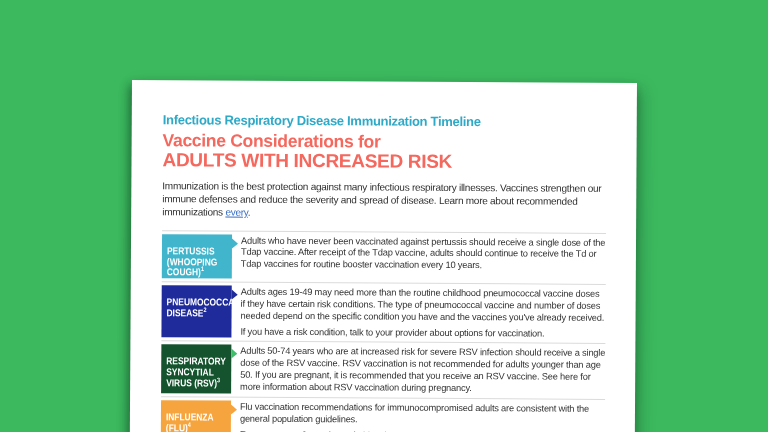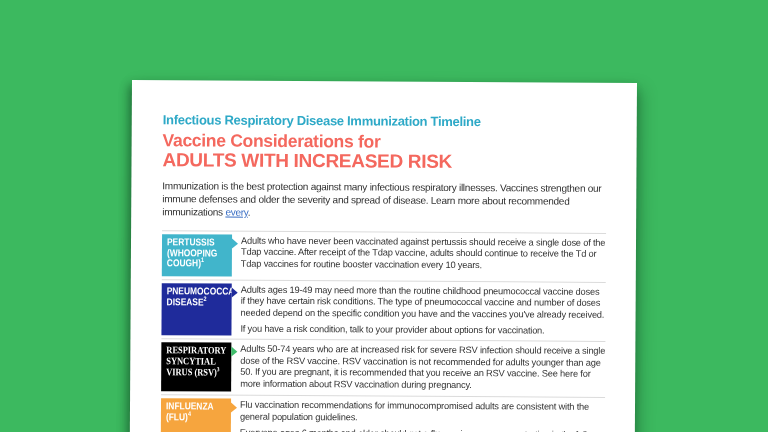--- a/index.html
+++ b/index.html
@@ -40,21 +40,21 @@
   .intro a { text-decoration: underline; cursor: pointer; }
 
   .vtable { margin-top: 11px; border-top: 1px solid #dbdbdb; }
   .vrow {
     display: flex; align-items: stretch;
     border-bottom: 1px solid #dbdbdb; padding: 3px 0;
   }
   .vrow:last-child { border-bottom: none; }
   .labelbox {
     position: relative; flex: 0 0 70px; width: 70px; box-sizing: border-box;
-    color: #ffffff; padding: 3px 0 0 5px;
+    color: #ffffff; padding: 12px 0 0 5px;
   }
   .lbl-line {
     display: block; white-space: nowrap; font-weight: 700;
     font-size: 10px; line-height: 10.8px;
     transform: scaleX(0.84); transform-origin: 0 50%;
   }
   .lbl-line sup { font-size: 6.5px; line-height: 0; }
   .pointer {
     position: absolute; right: -6px; top: 4px; width: 0; height: 0;
     border-top: 5px solid transparent; border-bottom: 5px solid transparent;
@@ -81,21 +81,21 @@
   <div class="page">
     <div class="content">
 
       <h2 class="eyebrow" style="color: rgb(46, 169, 199);">Infectious Respiratory Disease Immunization Timeline</h2>
 
       <h1 style="margin:0;">
         <span class="title-line1" style="color: rgb(244, 104, 94);">Vaccine Considerations for</span>
         <span class="title-line2" style="color: rgb(244, 104, 94);">ADULTS WITH INCREASED RISK</span>
       </h1>
 
-      <p class="intro"><span>Immunization is the best protection against many infectious respiratory illnesses. Vaccines strengthen our immune defenses and older the severity and spread of disease. Learn more about recommended immunizations </span><a style="color: rgb(59, 111, 196);">every</a><span>.</span></p>
+      <p class="intro"><span>Immunization is the best protection against many infectious respiratory illnesses. Vaccines strengthen our immune defenses and reduce the severity and spread of disease. Learn more about recommended immunizations </span><a style="color: rgb(59, 111, 196);">every</a><span>.</span></p>
 
       <div class="vtable">
 
         <div class="vrow minh-r0">
           <div class="labelbox" style="background-color: rgb(65, 181, 203);">
             <span class="lbl-line">PERTUSSIS</span>
             <span class="lbl-line">(WHOOPING</span>
             <span class="lbl-line"><span>COUGH)</span><sup>1</sup></span>
             <span class="pointer" style="border-left-color: rgb(65, 181, 203);"></span>
           </div>
@@ -110,21 +110,21 @@
             <span class="lbl-line"><span>DISEASE</span><sup>2</sup></span>
             <span class="pointer" style="border-left-color: rgb(31, 43, 155);"></span>
           </div>
           <div class="desc">
             <p>Adults ages 19-49 may need more than the routine childhood pneumococcal vaccine doses if they have certain risk conditions. The type of pneumococcal vaccine and number of doses needed depend on the specific condition you have and the vaccines you've already received.</p>
             <p>If you have a risk condition, talk to your provider about options for vaccination.</p>
           </div>
         </div>
 
         <div class="vrow minh-r2">
-          <div class="labelbox" style="background-color: #000000; font-family: Liberation Serif, serif;">
+          <div class="labelbox" style="background-color: #14532d;">
             <span class="lbl-line">RESPIRATORY</span>
             <span class="lbl-line">SYNCYTIAL</span>
             <span class="lbl-line"><span>VIRUS (RSV)</span><sup>3</sup></span>
             <span class="pointer" style="border-left-color: rgb(63, 189, 107);"></span>
           </div>
           <div class="desc">
             <p>Adults 50-74 years who are at increased risk for severe RSV infection should receive a single dose of the RSV vaccine. RSV vaccination is not recommended for adults younger than age 50. If you are pregnant, it is recommended that you receive an RSV vaccine. See here for more information about RSV vaccination during pregnancy.</p>
           </div>
         </div>
 

